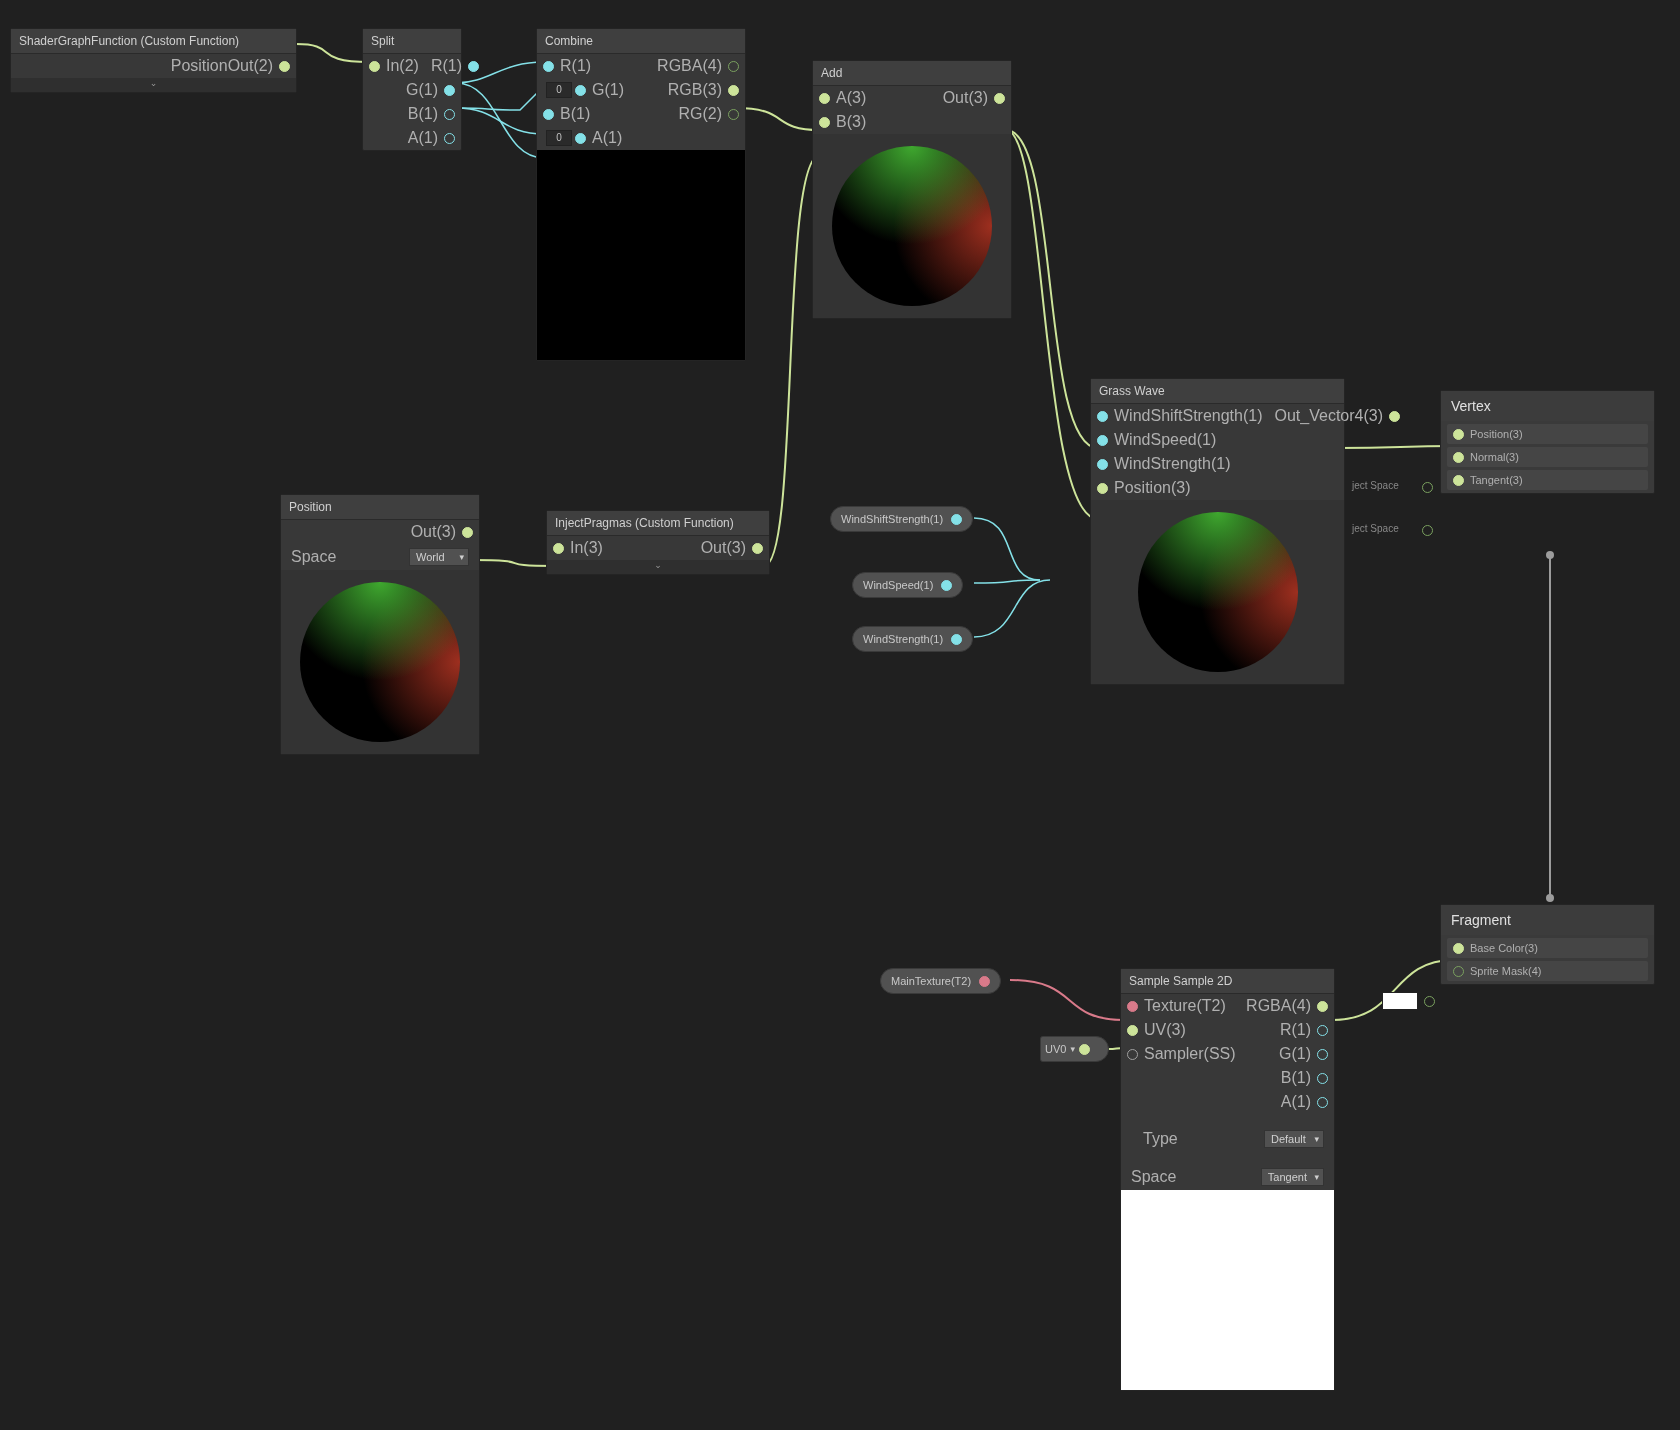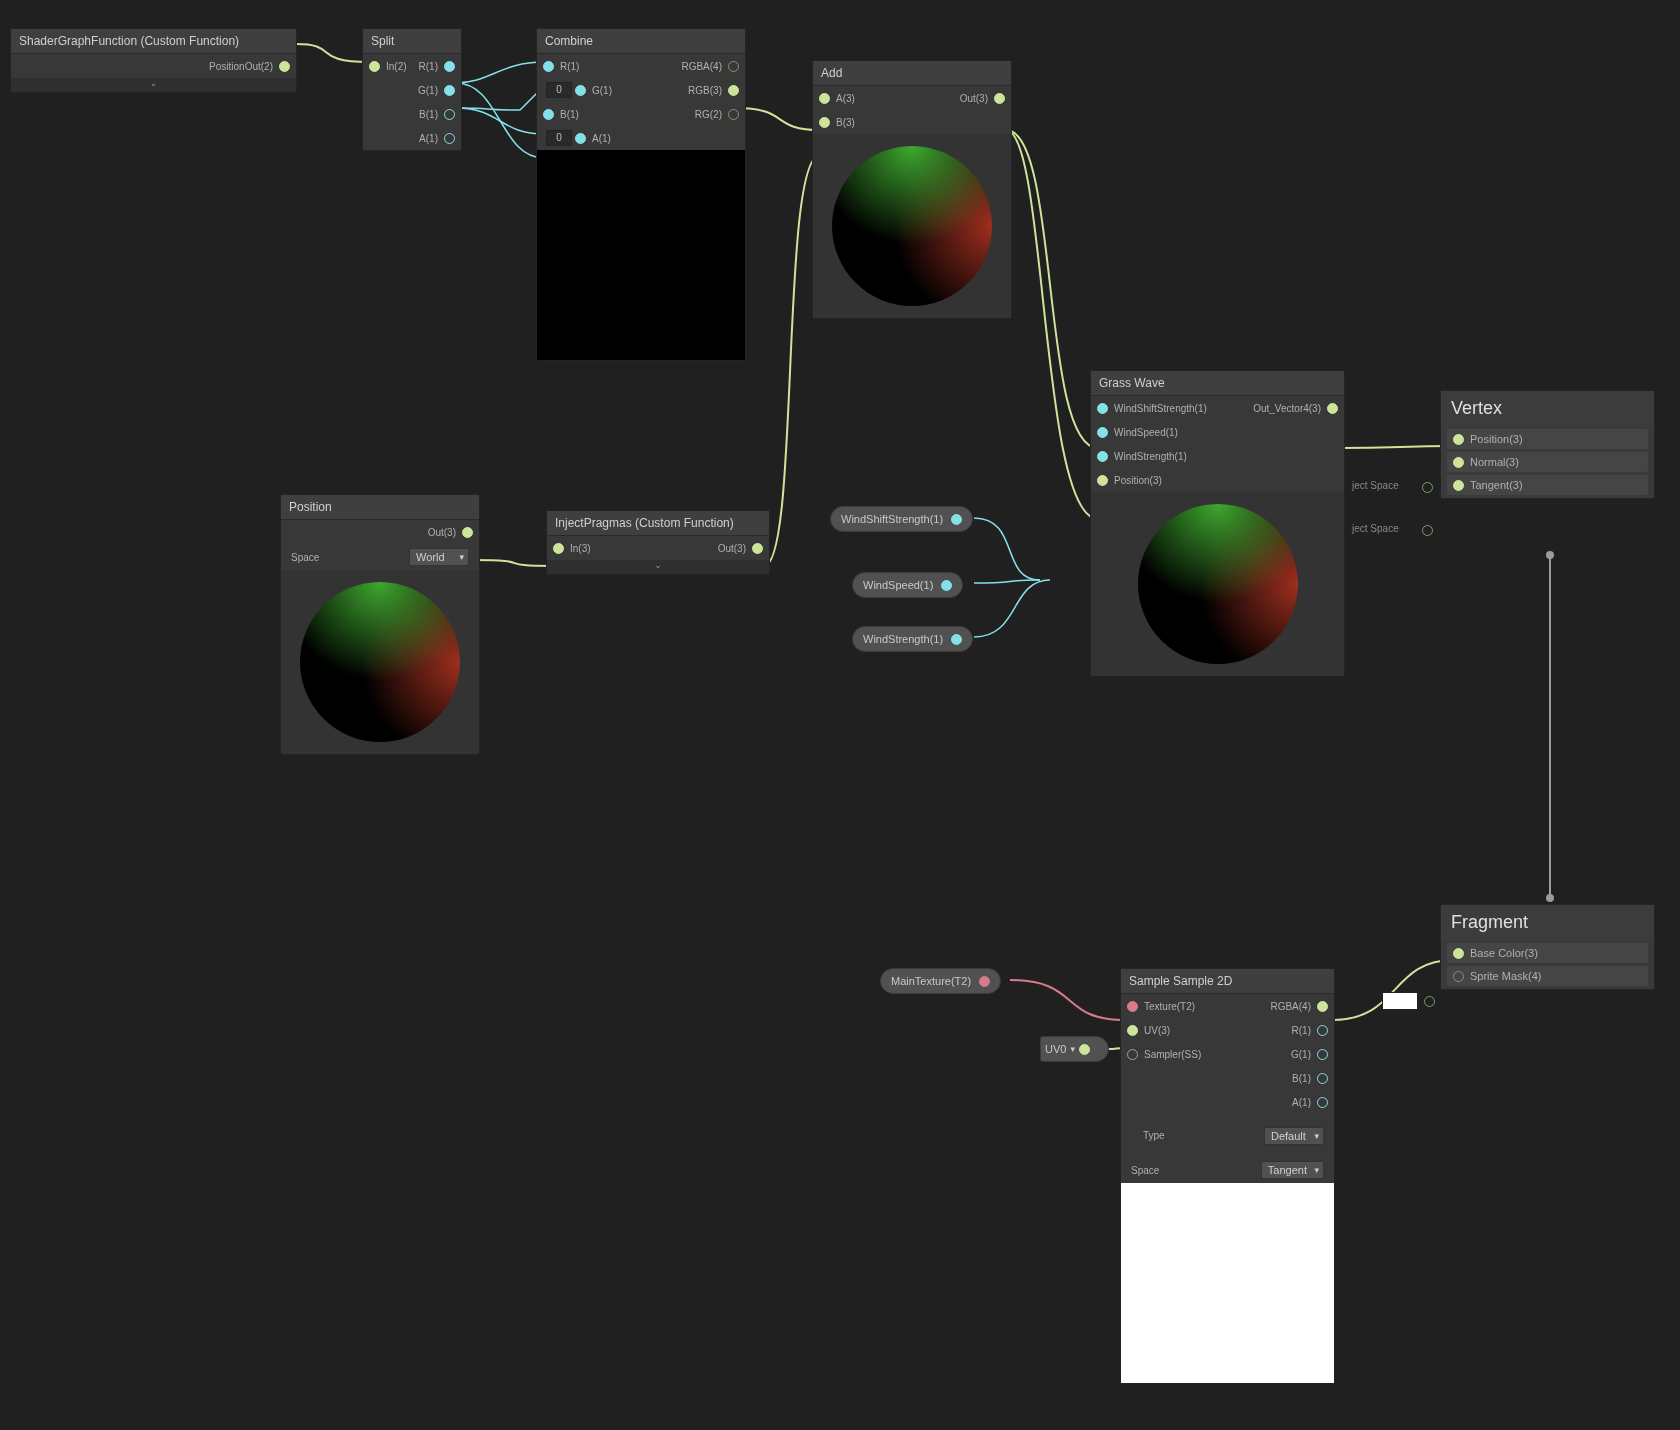--- a/index.html
+++ b/index.html
@@ -22,21 +22,21 @@
 .node-title {
   background:#3f3f3f;
   padding:5px 8px;
   font-size:12px;
   color:#d0d0d0;
   border-bottom:1px solid #2a2a2a;
 }
 .master-title {
   background:#3c3c3c;
   padding:7px 10px;
-  font-size:18px;
+  font-size:14px;
   color:#e0e0e0;
 }
 .row {
   display:flex;
   align-items:center;
   height:24px;
   position:relative;
   padding:0 6px;
 }
 .row.right { justify-content:flex-end; }
@@ -48,21 +48,21 @@
   border:1.5px solid #7aa05f;
   background:transparent;
   flex-shrink:0;
 }
 .port.filled { background:#cde49a; border-color:#cde49a; }
 .port.float { border-color:#84e1e8; }
 .port.float.filled { background:#84e1e8; border-color:#84e1e8; }
 .port.tex { border-color:#d97a8a; }
 .port.tex.filled { background:#d97a8a; }
 .port.samp { border-color:#a0a0a0; }
-.lbl { font-size:10px; color:#b0b0b0; margin:0 6px; }
+.lbl { font-size:16px; color:#b0b0b0; margin:0 6px; }
 .num-box {
   width:26px; height:16px;
   background:#2a2a2a;
   border:1px solid #222;
   color:#c0c0c0;
   font-size:10px;
   text-align:center;
   line-height:14px;
   margin:0 3px;
 }
@@ -310,21 +310,21 @@
 <div class="pill" style="left:880px;top:968px">
   <span>MainTexture(T2)</span>
     <span class="port tex filled"></span>
 </div>
 <div class="pill left" style="left:1040px;top:1036px;border-radius:3px 14px 14px 3px;padding-left:4px">
   <span>UV0</span>
     <span style="margin:0 4px;font-size:9px">▾</span>
     <span class="port filled"></span>
 </div>
 
-<div class="node" style="left:1090px;top:370px;width:255px">
+<div class="node" style="left:1090px;top:378px;width:255px">
   <div class="node-title">Grass Wave</div>
   <div class="row split">
     <span class="port float filled"></span>
       <span class="lbl">WindShiftStrength(1)</span>
     <span style="flex:1"></span>
     <span class="lbl">Out_Vector4(3)</span>
       <span class="port filled"></span>
   </div>
   <div class="row left">
       <span class="port float filled"></span>

